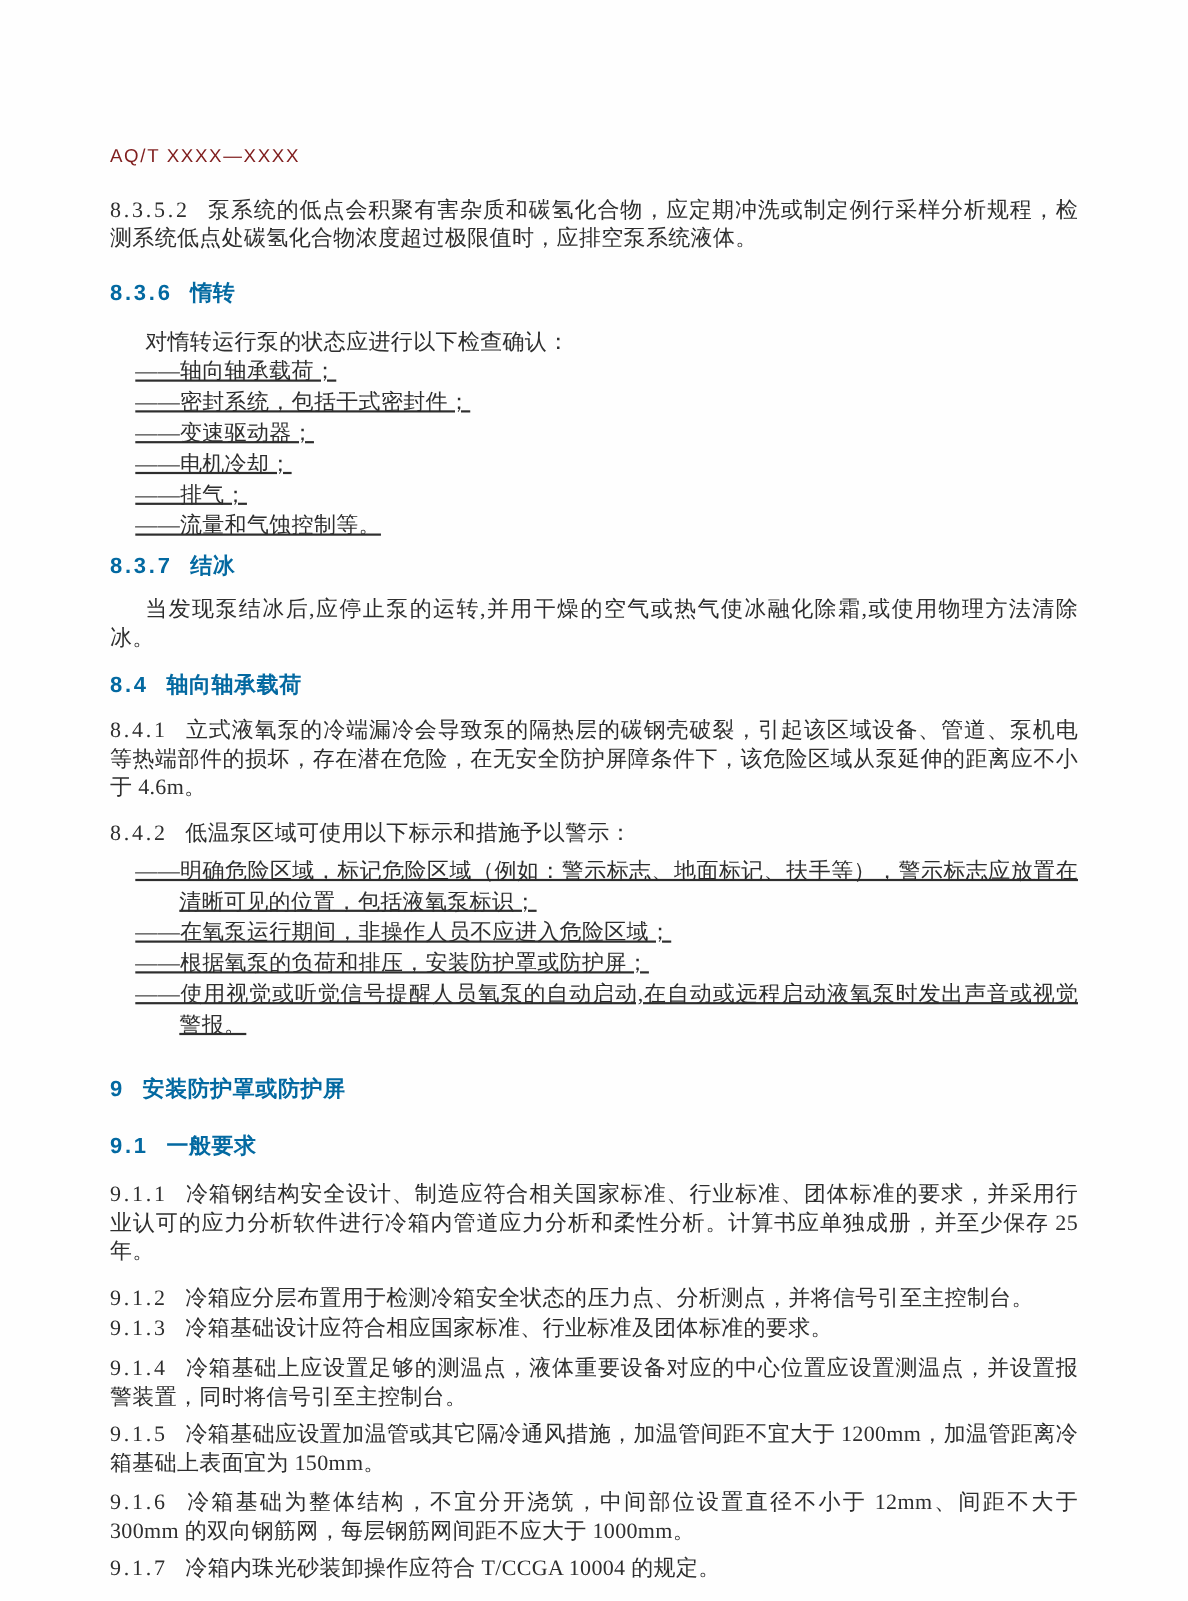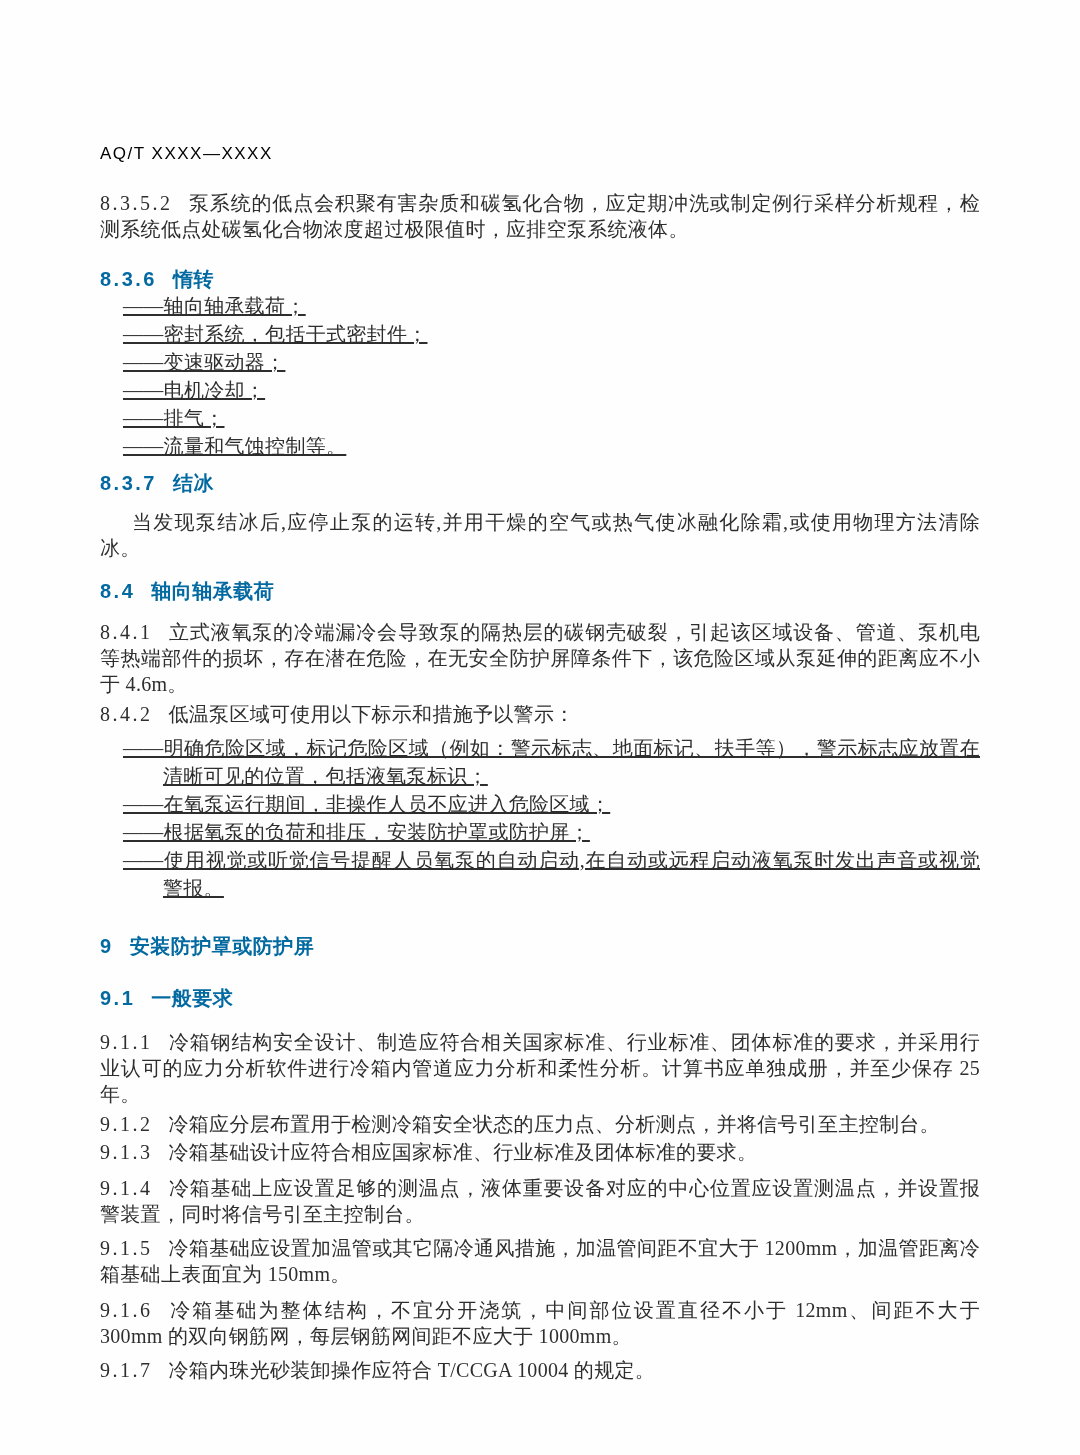--- a/index.html
+++ b/index.html
@@ -17,23 +17,22 @@
     box-sizing: border-box;
     padding: 132px 100px 0 100px;
     font-family: "Liberation Serif", "DejaVu Serif", serif;
     color: #2e2e2e;
     overflow: hidden;
   }
   .doc-header {
     font-family: "Liberation Sans", "DejaVu Sans", sans-serif;
     font-size: 17px;
     letter-spacing: 1.5px;
-    color: #000000;
+    color: #7f1d1d;
     line-height: 20px;
-    margin-top: 12px;
   }
   .para {
     font-size: 20px;
     line-height: 26px;
     text-align: justify;
     letter-spacing: 0.3px;
   }
   .para .num {
     letter-spacing: 2.5px;
     margin-right: 16px;
@@ -70,39 +69,40 @@
   }
   
   .mt-p1  { margin-top: 26px; }
   .mt-h1  { margin-top: 24px; }
   .mt-p2  { margin-top: 18px; }
   .mt-0   { margin-top: 0; }
   .mt-h2  { margin-top: 10px; }
   .mt-p3  { margin-top: 13px; }
   .mt-h3  { margin-top: 17px; }
   .mt-p4  { margin-top: 15px; }
-  .mt-p5  { margin-top: 4px; font-family: Liberation Serif, serif; }
+  .mt-p5  { margin-top: 16px; font-family: Liberation Serif, serif; }
   .mt-l2  { margin-top: 7px; }
   .mt-h4  { margin-top: 31px; }
   .mt-h5  { margin-top: 26px; }
   .mt-p6  { margin-top: 2px; }
   .mt-p7  { margin-top: 10px; }
   .mt-p8  { margin-top: 8px; }
 </style>
 </head>
 <body>
 
 <div class="page">
 
   <div class="doc-header">AQ/T XXXX—XXXX</div>
 
   <div class="para mt-p1"><span class="num">8.3.5.2</span><span>泵系统的低点会积聚有害杂质和碳氢化合物，应定期冲洗或制定例行采样分析规程，检测系统低点处碳氢化合物浓度超过极限值时，应排空泵系统液体。</span></div>
 
   <div class="heading mt-h1"><span class="num">8.3.6</span><span>惰转</span></div>
 
+  <div class="para-indent mt-p2">对惰转运行泵的状态应进行以下检查确认：</div>
 
   <div class="dash-list mt-0">
     <div class="item">——轴向轴承载荷；</div>
     <div class="item">——密封系统，包括干式密封件；</div>
     <div class="item">——变速驱动器；</div>
     <div class="item">——电机冷却；</div>
     <div class="item">——排气；</div>
     <div class="item">——流量和气蚀控制等。</div>
   </div>
 

